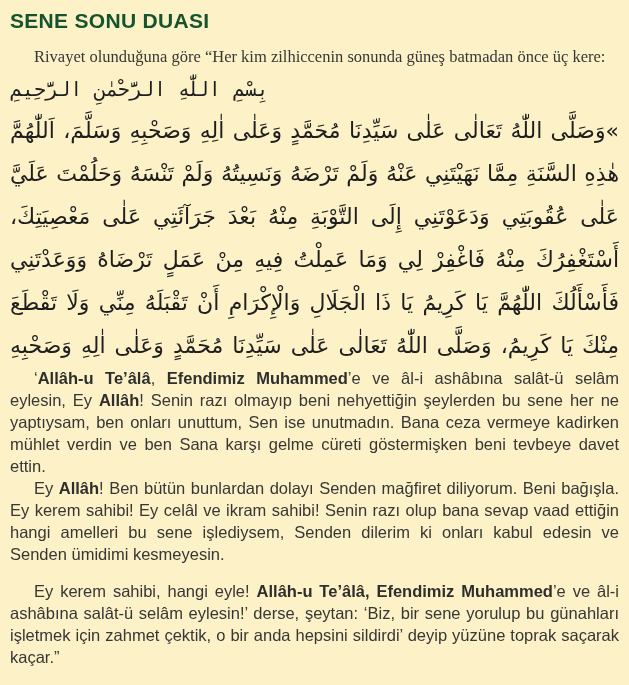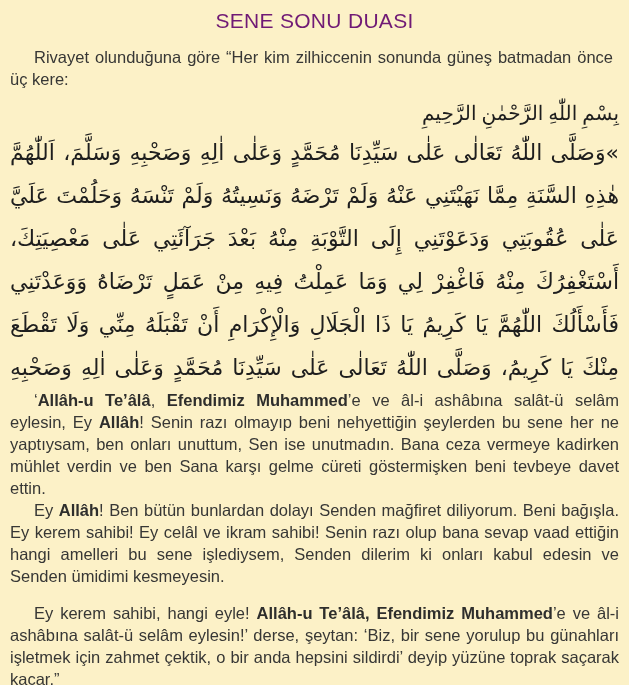--- a/index.html
+++ b/index.html
@@ -6,38 +6,39 @@
   body {
     width: 629px; height: 685px;
     background: #fcf1c7;
     font-family: "Liberation Sans", sans-serif;
     color: #373735;
     overflow: hidden;
   }
   .page { padding: 6px 10px 0 10px; box-sizing: border-box; width: 629px; }
   .title {
     margin: 3px 0 0 0;
-    text-align: center;
-    color: #701a75;
+    text-align: left;
+    color: #14532d;
     font-size: 21px;
-    font-weight: 400;
+    font-weight: 700;
     letter-spacing: 0.3px;
   }
   .intro {
     margin: 13px 6px 0 0;
     font-size: 16.5px;
     line-height: 22px;
     text-align: justify;
     text-indent: 24px;
+    font-family: Liberation Serif, serif;
   }
   .basmala {
     margin-top: 8px;
-    text-align: right;
+    text-align: left;
     direction: rtl;
-    font-family: Liberation Serif, serif;
+    font-family: Liberation Mono, monospace;
     font-size: 20px;
     line-height: 30px;
     color: #1e1e1e;
   }
   .arabic {
     margin-top: 3px;
     direction: rtl;
     font-family: "DejaVu Sans", sans-serif;
     font-size: 22px;
     color: #1e1e1e;

